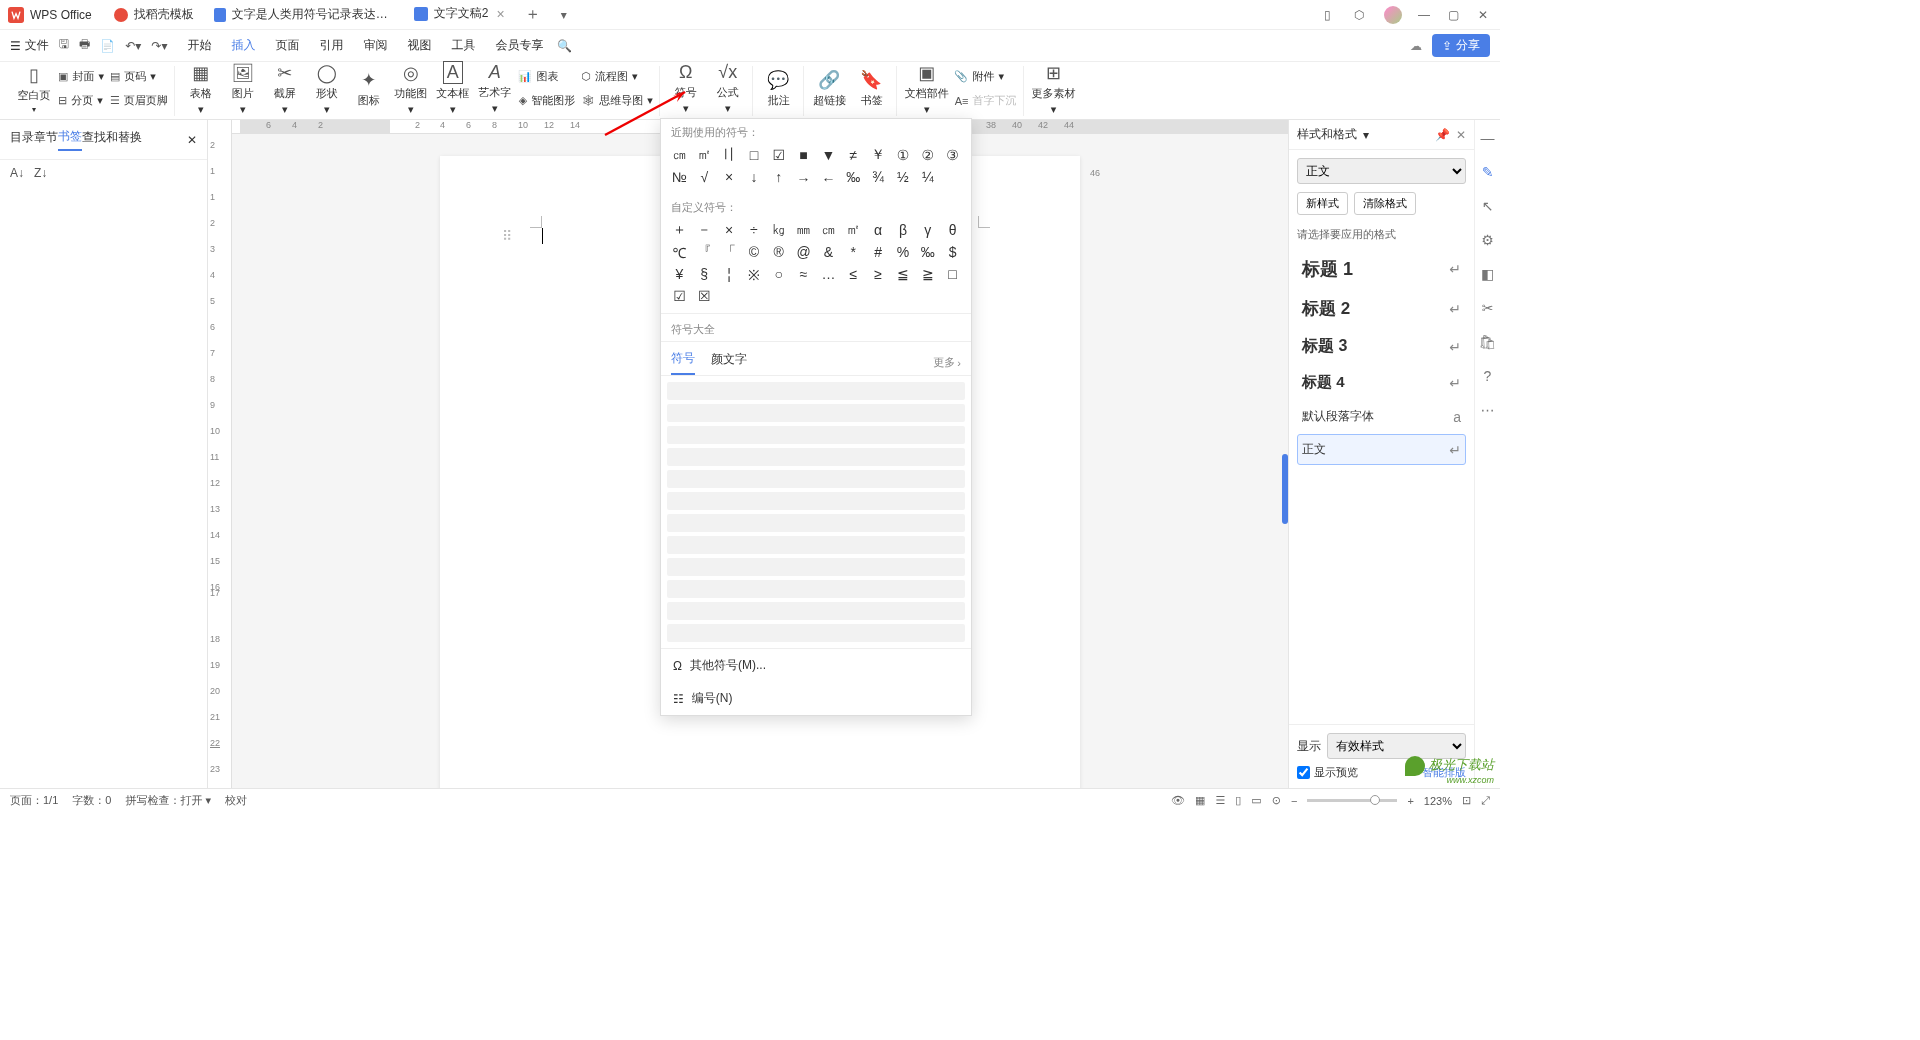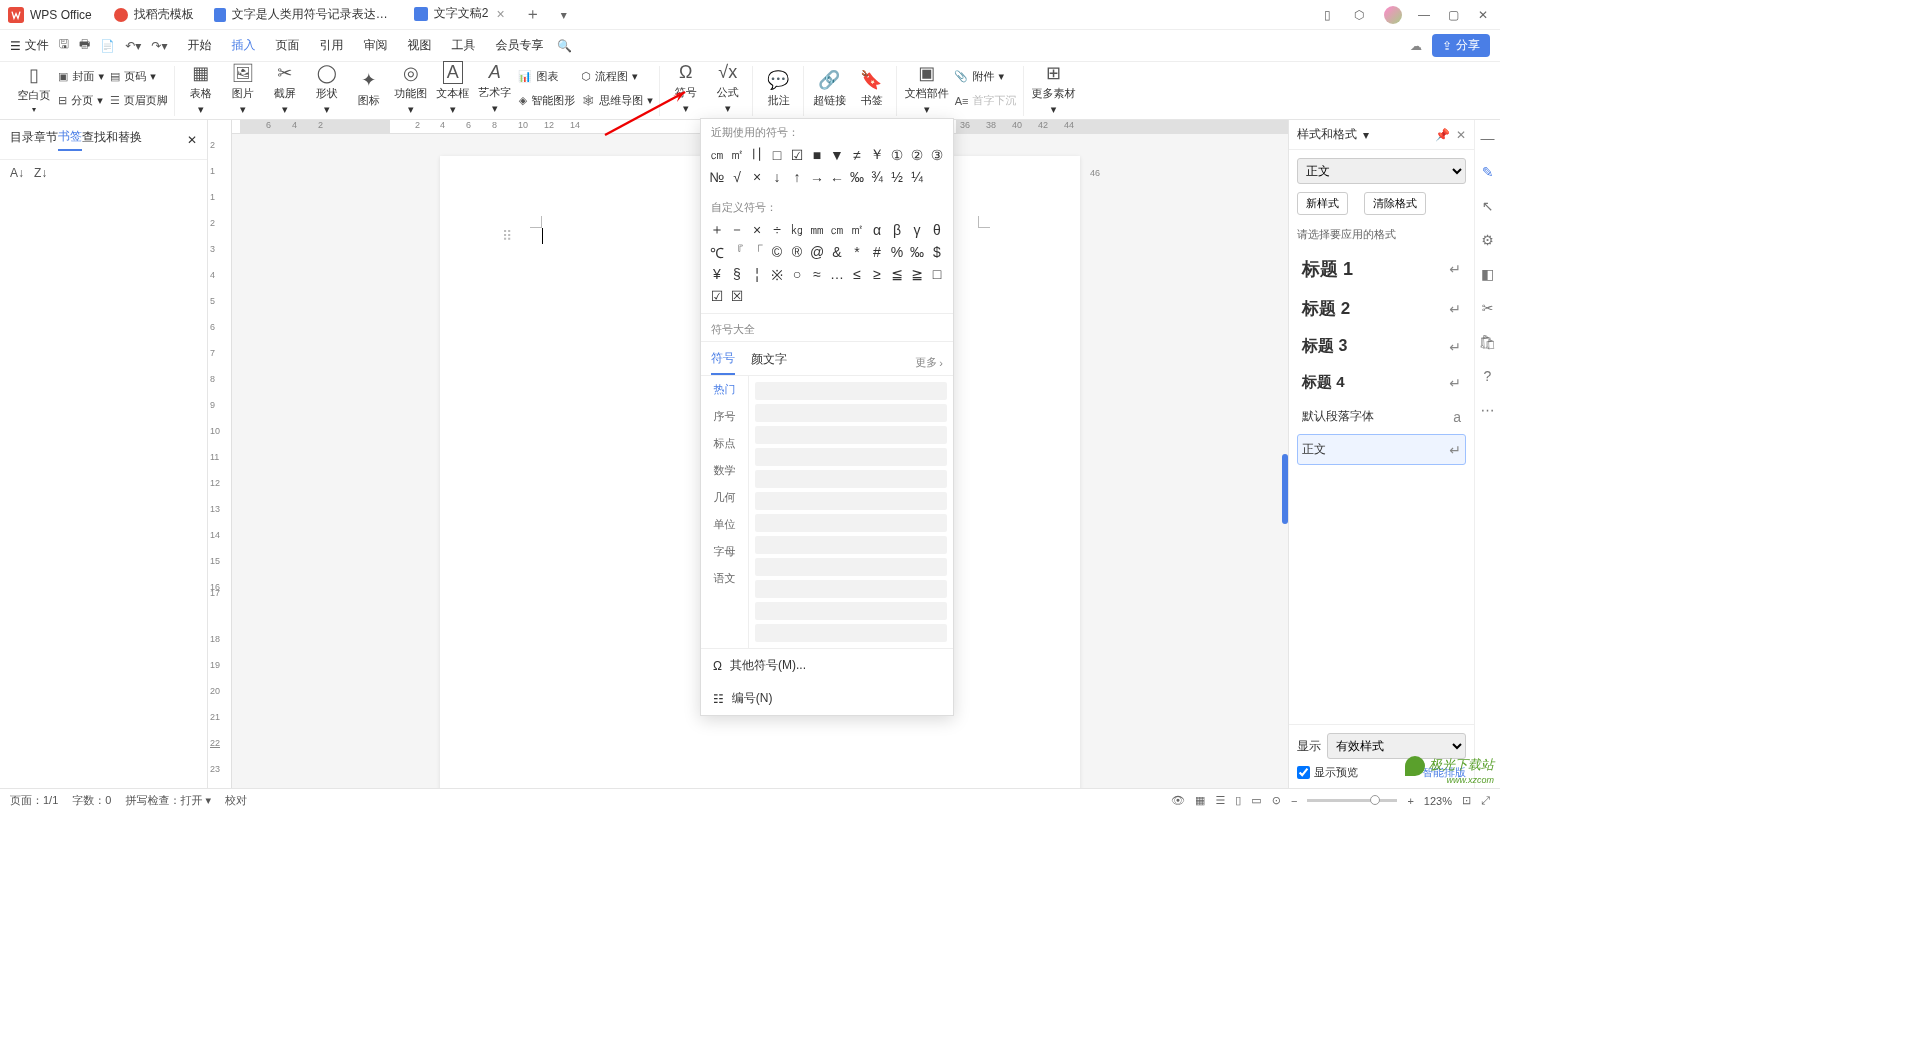--- a/index.html
+++ b/index.html
@@ -54,21 +54,21 @@
   .hruler .hn { position: absolute; top: 0px; }
   .hruler .shade { position:absolute; top:0; bottom:0; background:#e0e0e0; }
   .page { background: #fff; width: 640px; min-height: 780px; margin: 22px auto 0; box-shadow: 0 1px 4px rgba(0,0,0,0.1); position: relative; }
   .corner { position: absolute; width: 12px; height: 12px; border-color: #bbb; }
   .corner.tl { top: 60px; left: 90px; border-bottom: 1px solid #bbb; border-right: 1px solid #bbb; }
   .corner.tr { top: 60px; right: 90px; border-bottom: 1px solid #bbb; border-left: 1px solid #bbb; }
   .cursor { position: absolute; top: 72px; left: 102px; width: 1px; height: 16px; background: #000; }
   .drag-dots { position:absolute; top: 72px; left: 62px; color:#bbb; font-size:14px;}
   .doc-scroll { position:absolute; top:14px; left:24px; right:0; bottom:0; overflow:auto;}
   
-  .symbol-popup { position: absolute; top: 118px; left: 700px; width: 254px; background: #fff; border: 1px solid #ddd; box-shadow: 0 4px 16px rgba(0,0,0,0.15); z-index: 100; }
+  .symbol-popup { position: absolute; top: 118px; left: 660px; width: 312px; background: #fff; border: 1px solid #ddd; box-shadow: 0 4px 16px rgba(0,0,0,0.15); z-index: 100; }
   .sp-section-title { font-size: 11px; color: #888; padding: 6px 10px 4px; }
   .sp-grid { display: grid; grid-template-columns: repeat(12, 1fr); padding: 0 6px 6px; }
   .sp-cell { display: flex; align-items: center; justify-content: center; height: 22px; font-size: 14px; cursor: pointer; }
   .sp-tabs { display: flex; gap: 16px; padding: 8px 10px 0; border-top: 1px solid #eee; align-items:center;}
   .sp-tabs .sptab { cursor: pointer; padding-bottom: 6px; }
   .sp-tabs .sptab.active { color: #4a7ee6; border-bottom: 2px solid #4a7ee6; }
   .sp-tabs .spmore { margin-left:auto; color:#888; font-size:11px; cursor:pointer; display:flex; align-items:center; gap:2px;}
   .sp-body { display: flex; border-top:1px solid #eee; margin-top:0px;}
   .sp-cats { width: 48px; border-right: 1px solid #eee; }
   .sp-cat { padding: 6px 6px; font-size: 11px; color: #666; cursor: pointer; text-align:center;}
@@ -82,21 +82,21 @@
   
   .right-sidebar { width: 26px; background: #fff; border-left: 1px solid #eee; display: flex; flex-direction: column; align-items: center; padding-top: 10px; gap: 18px; }
   .right-sidebar .rsic { color: #777; cursor: pointer; font-size:14px;}
   
   .styles-panel { width: 186px; border-left: 1px solid #e5e5e5; display: flex; flex-direction: column; background:#fff;}
   .sp-header { display: flex; align-items: center; padding: 6px 8px; gap: 6px; border-bottom:1px solid #eee;}
   .sp-header .pin { margin-left:auto; cursor:pointer; color:#888;}
   .sp-header .close { cursor:pointer; color:#888;}
   .sp-select { margin: 8px; }
   .sp-select select, .sp-filter select { width: 100%; padding: 4px; border: 1px solid #ccc; border-radius: 3px; font-size:12px;}
-  .sp-buttons { display: flex; gap: 16px; padding: 0 8px 8px; }
+  .sp-buttons { display: flex; gap: 6px; padding: 0 8px 8px; }
   .sp-buttons button { padding: 3px 8px; border: 1px solid #ccc; background: #fff; border-radius: 3px; cursor: pointer; font-size:11px;}
   .sp-hint { padding: 4px 8px; font-size: 11px; color: #666; }
   .style-list { flex: 1; overflow: auto; padding: 4px 8px; }
   .style-item { display: flex; align-items: center; justify-content: space-between; padding: 6px 4px; cursor: pointer; border:1px solid transparent; border-radius:3px; margin-bottom:2px;}
   .style-item.selected { border:1px solid #9ec1ff; background:#eef4ff;}
   .style-item .sname { font-weight: normal; }
   .style-item .h1 { font-size: 18px; font-weight: bold; }
   .style-item .h2 { font-size: 17px; font-weight: bold; }
   .style-item .h3 { font-size: 16px; font-weight: bold; }
   .style-item .h4 { font-size: 15px; font-weight: bold; }
@@ -481,30 +481,20 @@
       <div class="sp-cell">☑</div>
       <div class="sp-cell">☒</div>
     </div>
   <div class="sp-section-title" style="border-top:1px solid #eee;padding-top:8px;">符号大全</div>
   <div class="sp-tabs">
     <span class="sptab active">符号</span>
     <span class="sptab">颜文字</span>
     <span class="spmore"><span>更多</span> ›</span>
   </div>
   <div class="sp-body">
-    <div class="sp-cats" id="spcats">
-        <div class="sp-cat active">热门</div>
-        <div class="sp-cat">序号</div>
-        <div class="sp-cat">标点</div>
-        <div class="sp-cat">数学</div>
-        <div class="sp-cat">几何</div>
-        <div class="sp-cat">单位</div>
-        <div class="sp-cat">字母</div>
-        <div class="sp-cat">语文</div>
-      </div>
     <div class="sp-list" id="splist">
         <div class="sp-row"></div>
         <div class="sp-row"></div>
         <div class="sp-row"></div>
         <div class="sp-row"></div>
         <div class="sp-row"></div>
         <div class="sp-row"></div>
         <div class="sp-row"></div>
         <div class="sp-row"></div>
         <div class="sp-row"></div>

